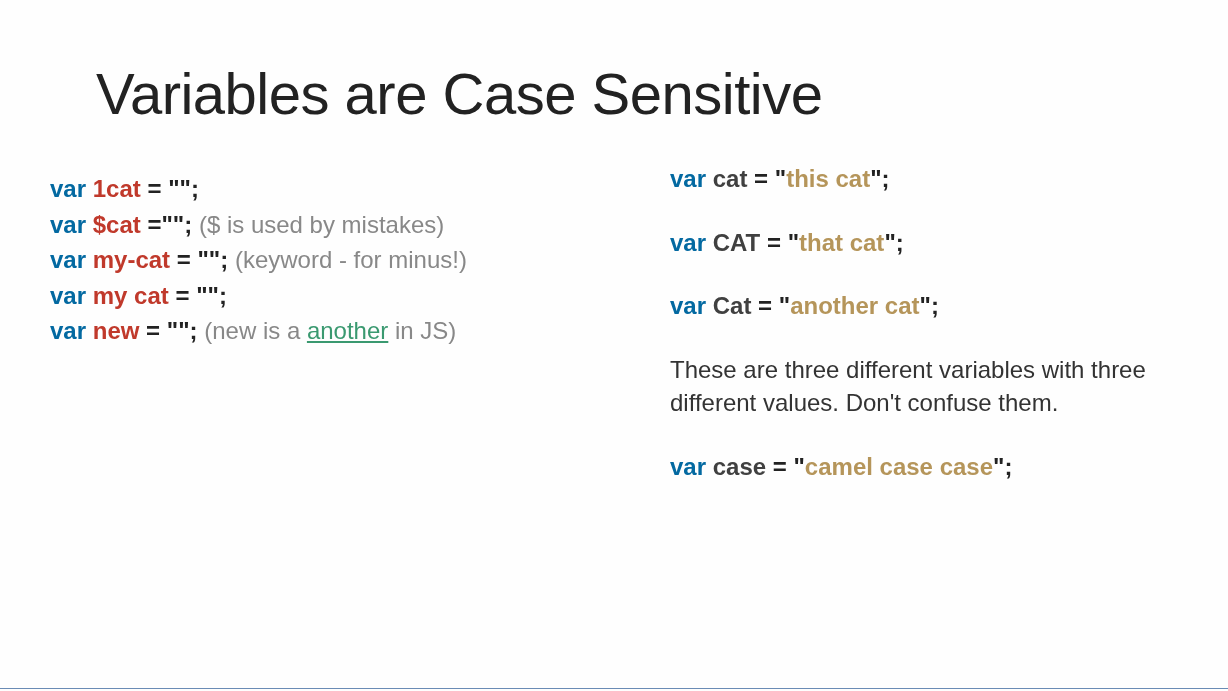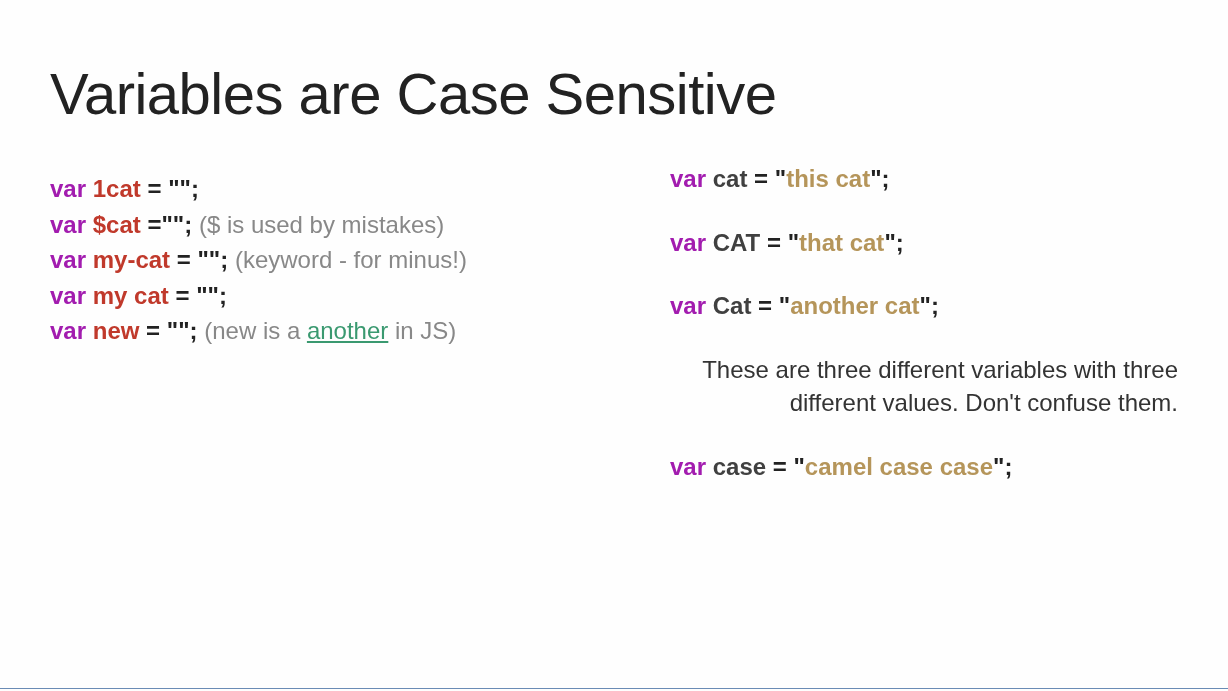--- a/index.html
+++ b/index.html
@@ -17,20 +17,21 @@
       position: relative;
     }
     .title {
       font-size: 58px;
       font-weight: 400;
       font-family: 'Trebuchet MS', 'Arial Narrow', sans-serif;
       font-stretch: condensed;
       letter-spacing: -0.5px;
       color: #222;
       margin-bottom: 45px;
+      margin-left: 46px;
     }
     .content {
       display: flex;
       gap: 60px;
     }
     .left-col {
       flex: 0 0 560px;
     }
     .right-col {
       flex: 1;
@@ -40,21 +41,21 @@
       font-size: 24px;
       line-height: 1.4;
       margin-bottom: 2px;
       font-family: 'Segoe UI', Tahoma, sans-serif;
     }
     .right-col .code-line {
       margin-bottom: 30px;
     }
     .var-kw {
       font-weight: 700;
-      color: #a21caf;
+      color: #0369a1;
     }
     .bad-name {
       font-weight: 700;
       color: #c0392b;
     }
     .good-name {
       font-weight: 700;
       color: #404040;
     }
     .str-val {
@@ -72,21 +73,20 @@
     .kw-link {
       color: #3a9970;
       text-decoration: underline;
       cursor: pointer;
     }
     .explain {
       font-size: 24px;
       line-height: 1.4;
       color: #333;
       margin-bottom: 30px;
-      text-align: right;
     }
     .bottom-line {
       position: absolute;
       bottom: 2px;
       left: 0;
       right: 0;
       height: 1px;
       background: #6a8bb5;
     }
   </style>

